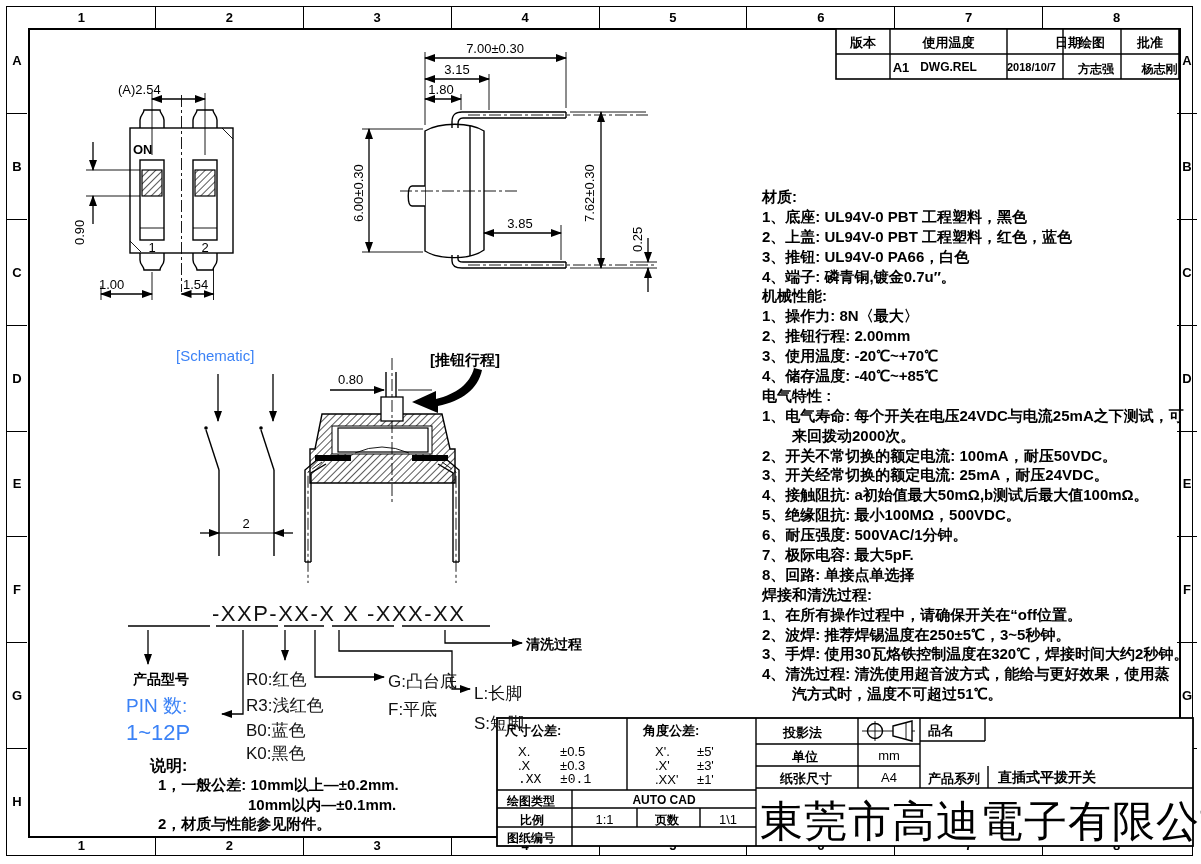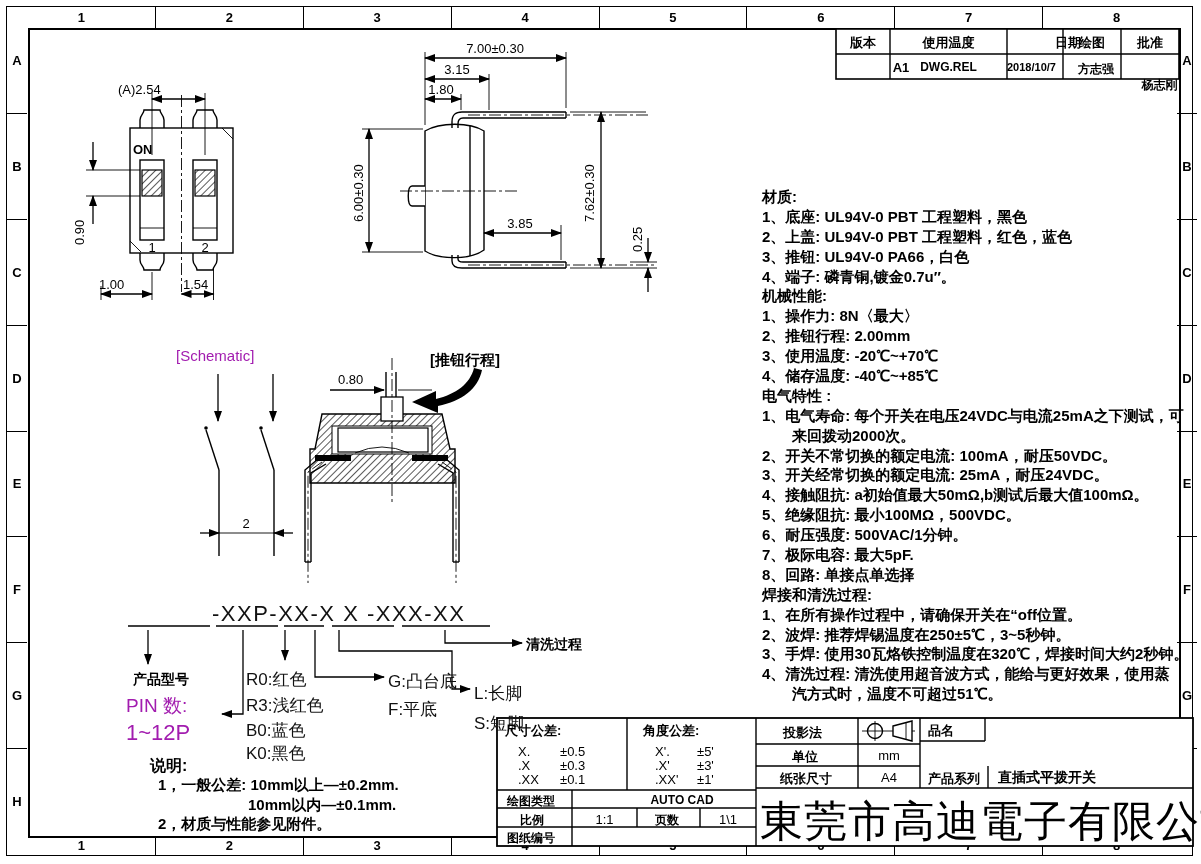--- a/index.html
+++ b/index.html
@@ -36,21 +36,21 @@
   
   .tb-label{font-size:13px;font-weight:bold;position:absolute;z-index:3;white-space:nowrap;}
   .tb-val{font-size:13px;position:absolute;z-index:3;white-space:nowrap;}
   .tol{font-size:13px;position:absolute;z-index:3;width:110px;display:flex;}
   .tol span:first-child{width:42px;}
   .company{position:absolute;z-index:3;font-family:"Liberation Serif",serif;
            font-size:43px;letter-spacing:1px;white-space:nowrap;}
   .code{position:absolute;z-index:3;font-size:22px;letter-spacing:1.5px;color:#111;
         font-family:"Liberation Sans",sans-serif;}
   .opt{position:absolute;z-index:3;font-size:17px;white-space:nowrap;color:#111;}
-  .cad{color:#a21caf;}
+  .cad{color:#3b82f6;}
 </style>
 </head>
 <body>
 
 <div class="page">
 
   <div class="abs outer-frame"></div>
   <div class="abs inner-frame"></div>
 
   <div class="abs ruler ruler-top">
@@ -313,21 +313,21 @@
 
   <div class="rev b" style="left:836px;top:34px;width:54px;">版本</div>
   <div class="rev b" style="left:890px;top:34px;width:117px;">使用温度</div>
   <div class="rev b" style="left:1007px;top:34px;width:56px;padding-left:33px;">日期</div>
   <div class="rev b" style="left:1063px;top:34px;width:58px;">绘图</div>
   <div class="rev b" style="left:1121px;top:34px;width:58px;">批准</div>
   <div class="rev b" style="left:836px;top:60px;width:54px;padding-left:38px;">A1</div>
   <div class="rev b" style="left:890px;top:60px;width:117px;font-size:12px;">DWG.REL</div>
   <div class="rev b" style="left:1007px;top:61px;width:44px;font-size:11px;">2018/10/7</div>
   <div class="rev b" style="left:1063px;top:61px;width:66px;font-size:12px;">方志强</div>
-  <div class="rev b" style="left:1121px;top:61px;width:77px;font-size:12px;margin-top:16px;">杨志刚</div>
+  <div class="rev b" style="left:1121px;top:61px;width:77px;font-size:12px;">杨志刚</div>
 
   <div class="txt cad" style="left:176px;top:348px;font-size:15px;">[Schematic]</div>
   <div class="txt b" style="left:430px;top:352px;font-size:15px;">[推钮行程]</div>
 
   <div class="code" style="left:212px;top:601px;">-XXP-XX-X X -XXX-XX</div>
   <div class="txt b" style="left:133px;top:672px;font-size:14px;">产品型号</div>
   <div class="txt cad" style="left:126px;top:696px;font-size:19px;">PIN 数:</div>
   <div class="txt cad" style="left:126px;top:721px;font-size:22px;">1~12P</div>
   <div class="opt" style="left:246px;top:668px;">R0:红色</div>
   <div class="opt" style="left:246px;top:694px;">R3:浅红色</div>
@@ -347,38 +347,38 @@
   <div class="tb-label" style="left:505px;top:722px;">尺寸公差:</div>
   <div class="tb-label" style="left:643px;top:722px;">角度公差:</div>
   <div class="tol" style="left:518px;top:744px;">
       <span>X.</span>
       <span>±0.5</span>
     </div>
   <div class="tol" style="left:518px;top:758px;">
       <span>.X</span>
       <span>±0.3</span>
     </div>
-  <div class="tol" style="left:518px;top:772px;">
+  <div class="tol" style="left:518px;top:772px;font-family:Liberation Mono, monospace;">
       <span>.XX</span>
       <span>±0.1</span>
     </div>
   <div class="tol" style="left:655px;top:744px;">
       <span>X'.</span>
       <span>±5'</span>
     </div>
   <div class="tol" style="left:655px;top:758px;">
       <span>.X'</span>
       <span>±3'</span>
     </div>
   <div class="tol" style="left:655px;top:772px;">
       <span>.XX'</span>
       <span>±1'</span>
     </div>
   <div class="tb-label" style="left:507px;top:793px;font-size:12px;">绘图类型</div>
-  <div class="tb-val b" style="left:572px;top:793px;width:184px;text-align:center;font-size:12px;padding-left:18px;">AUTO CAD</div>
+  <div class="tb-val b" style="left:572px;top:793px;width:184px;text-align:center;font-size:12px;">AUTO CAD</div>
   <div class="tb-label" style="left:520px;top:812px;font-size:12px;">比例</div>
   <div class="tb-val" style="left:572px;top:812px;width:65px;text-align:center;">1:1</div>
   <div class="tb-label" style="left:655px;top:812px;font-size:12px;">页数</div>
   <div class="tb-val" style="left:700px;top:812px;width:56px;text-align:center;">1\1</div>
   <div class="tb-label" style="left:507px;top:830px;font-size:12px;">图纸编号</div>
   <div class="tb-label" style="left:783px;top:724px;">投影法</div>
   <div class="tb-label" style="left:928px;top:722px;">品名</div>
   <div class="tb-label" style="left:792px;top:748px;">单位</div>
   <div class="tb-val" style="left:858px;top:748px;width:62px;text-align:center;">mm</div>
   <div class="tb-label" style="left:780px;top:770px;">纸张尺寸</div>

